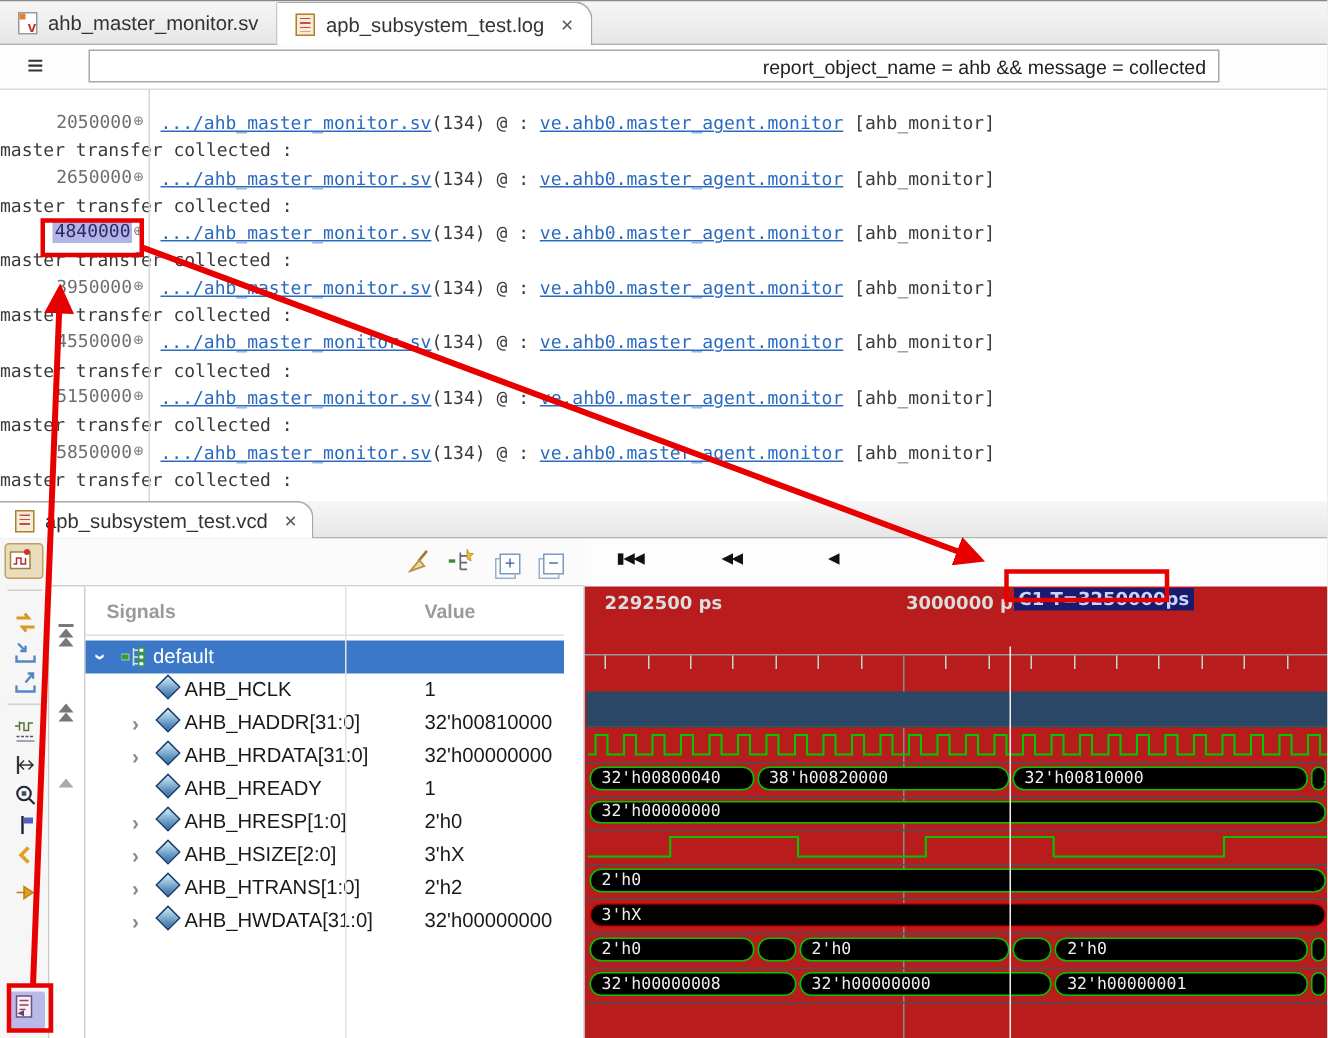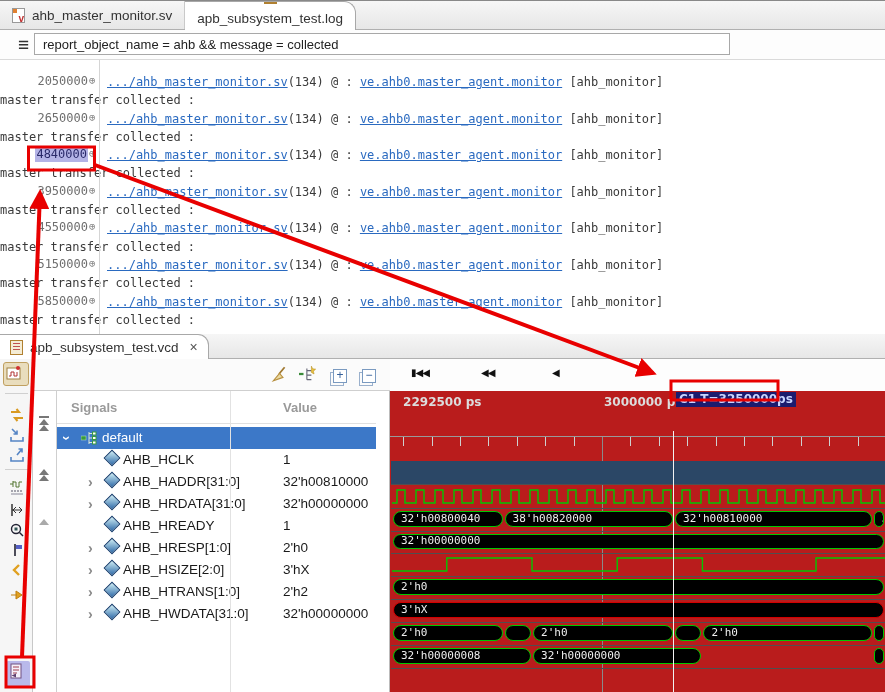--- a/index.html
+++ b/index.html
@@ -7,34 +7,34 @@
         font-family:"Liberation Sans",sans-serif;font-size:13px;color:#222;
         border-top:1px solid #888;box-sizing:border-box;}
   
   .top-panel{position:absolute;left:0;top:0;width:885px;height:333px;background:#fff;}
   .tabbar{position:absolute;left:0;top:0;width:100%;height:29px;
           background:linear-gradient(#f6f6f6,#e7e7e7);border-bottom:1px solid #b0b0b0;box-sizing:border-box;
           display:flex;align-items:stretch;}
   .tab{display:flex;align-items:center;gap:7px;padding:0 12px;font-size:13.5px;color:#333;
        border-right:1px solid #c9c9c9;cursor:default;}
   .tab.active{background:#fff;border:1px solid #a8a8a8;border-bottom:none;
-       border-top-right-radius:12px;margin-bottom:-1px;border-left:none;flex-direction:column;}
+       border-top-right-radius:12px;margin-bottom:-1px;border-left:none;}
   .tab-close{color:#555;font-size:14px;margin-left:4px;line-height:1;}
   .ficon{display:inline-block;width:13px;height:15px;position:relative;box-sizing:border-box;}
   .ficon.sv{background:#fff;border:1px solid #999;}
   .ficon.sv:before{content:"v";position:absolute;right:0px;bottom:-2px;color:#c03030;font-weight:bold;font-size:10px;}
   .ficon.sv:after{content:"";position:absolute;left:0;top:0;width:4px;height:4px;background:#e08030;}
   .ficon.doc{background:#f4ecd4;border:1px solid #b08030;}
   .ficon.doc i{position:absolute;left:2px;right:2px;top:2px;bottom:2px;
      background:repeating-linear-gradient(to bottom,#c05050 0 1px,transparent 1px 3px);}
   .filter-row{position:absolute;left:0;top:29px;width:100%;height:30px;background:#fdfdfd;
               border-bottom:1px solid #dadada;box-sizing:border-box;}
   .hamburger{position:absolute;left:18px;top:4px;font-size:19px;color:#333;}
-  .filter-input{position:absolute;left:34px;top:3px;width:696px;height:22px;border:1px solid #a8a8a8;
-                font-family:"Liberation Sans",sans-serif;font-size:13px;color:#222;padding:0 8px;box-sizing:border-box;}
+  .filter-input{position:absolute;left:59px;top:3px;width:754px;height:22px;border:1px solid #a8a8a8;
+                font-family:"Liberation Sans",sans-serif;font-size:13px;color:#222;padding:0 8px;box-sizing:border-box;text-align:right;}
   
   .log{position:absolute;left:0;top:59px;width:885px;height:274px;overflow:hidden;
        font-family:"DejaVu Sans Mono",monospace;font-size:12px;color:#3a3a3a;padding-top:13px;box-sizing:border-box;}
   .gutter-line{position:absolute;left:99px;top:59px;height:274px;width:1px;background:#d5d5d5;}
   .log-entry{position:relative;height:36.6px;}
   .log-ts{position:absolute;left:30px;top:1px;width:58px;text-align:right;color:#6e6e6e;}
   .log-ts b{font-weight:normal;}
   .log-ts.hl b{background:#b3b3e6;color:#2a2a6a;padding:1px 1px;}
   .log-plus{position:absolute;left:89px;top:1px;color:#888;font-size:11px;}
   .log-l1{margin-left:107px;white-space:nowrap;line-height:18.3px;}
@@ -391,20 +391,21 @@
           <div class="bus" style="left:2px;width:109.61601817665436px;height:16px;line-height:13px">2'h0</div>
           <div class="bus" style="left:113.61601817665436px;width:26.40102243680772px;height:16px;line-height:13px"></div>
           <div class="bus" style="left:142.0170406134621px;width:140.00511218403864px;height:16px;line-height:13px">2'h0</div>
           <div class="bus" style="left:284.0221527975007px;width:26.401022436807693px;height:16px;line-height:13px"></div>
           <div class="bus" style="left:312.4231752343084px;width:168.4061346208464px;height:16px;line-height:13px">2'h0</div>
           <div class="bus" style="left:482.8293098551548px;width:10.170690144845196px;height:16px;line-height:13px"></div>
         </div>
         <div class="wrow" style="top:255px;height:23px">
           <div class="bus" style="left:2px;width:138.0170406134621px;height:16px;line-height:13px">32'h00000008</div>
           <div class="bus" style="left:142.0170406134621px;width:168.40613462084633px;height:16px;line-height:13px">32'h00000000</div>
+          <div class="bus" style="left:312.4231752343084px;width:168.4061346208464px;height:16px;line-height:13px">32'h00000001</div>
           <div class="bus" style="left:482.8293098551548px;width:10.170690144845196px;height:16px;line-height:13px"></div>
         </div>
         <div class="cline" style="left:283.0221527975007px;top:40px;height:262px"></div>
         <div class="clabel" style="left:286.0221527975007px">C1 T=3250000ps</div>
       </div>
   </div>
 
   <svg class="overlay" width="885" height="692">
     <defs>
       <marker id="ah" markerWidth="5" markerHeight="5" refX="4" refY="2.5" orient="auto">

